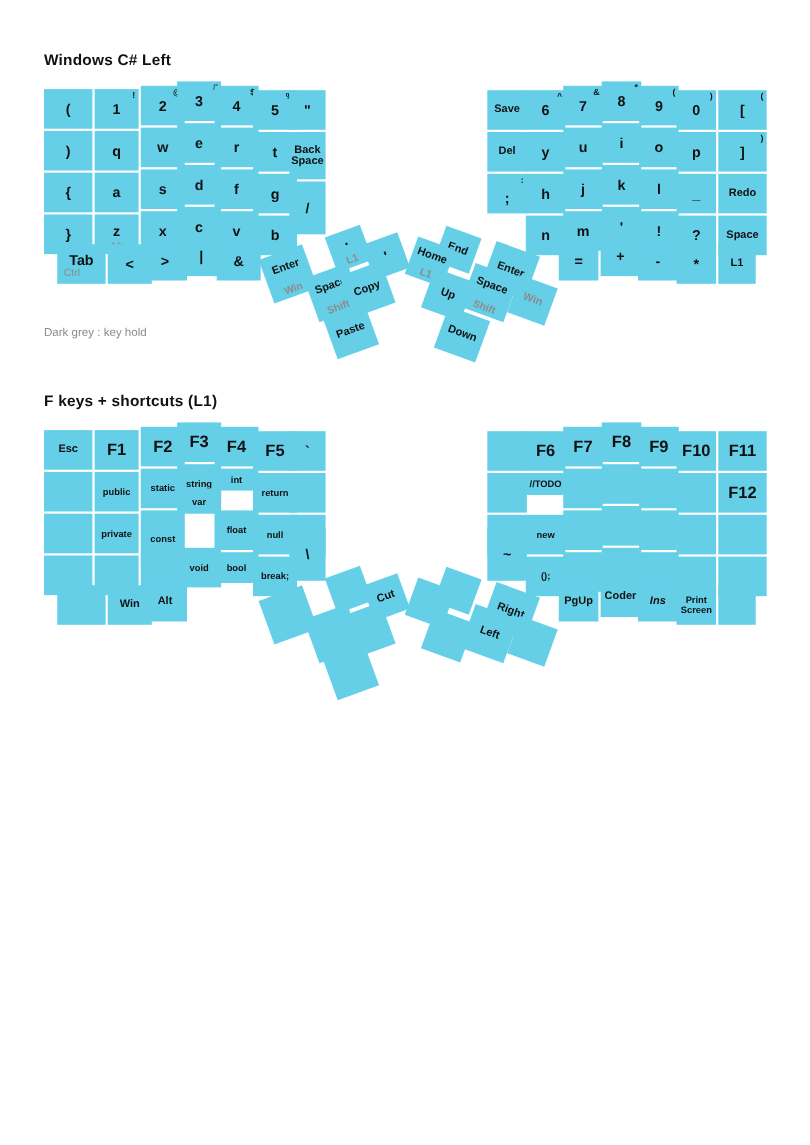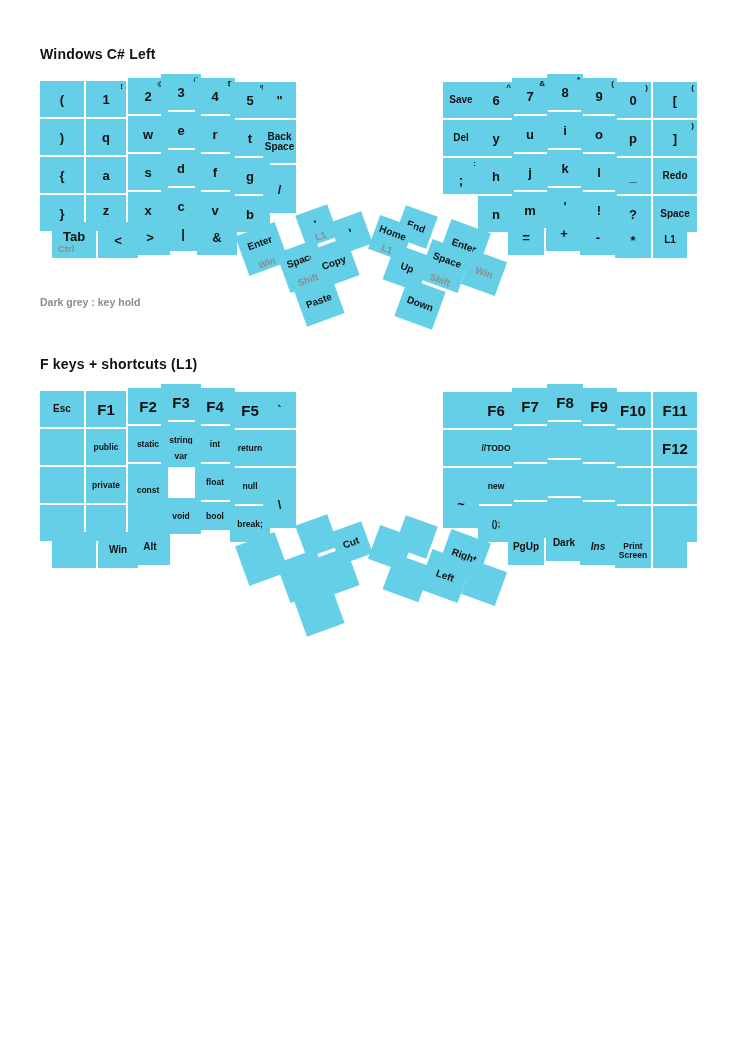--- a/index.html
+++ b/index.html
@@ -14,21 +14,21 @@
   .title{
     position:absolute;
     font-size:14px;
     font-weight:bold;
     color:#111;
     letter-spacing:0.2px;
   }
   .note{
     position:absolute;
     font-size:10.5px;
-    font-weight:bold;
+    font-weight:normal;
     color:#8c8c8c;
     text-align:center;
   }
   .key{
     position:absolute;
     background:#66cfe8;
     box-sizing:border-box;
   }
   .key .lbl{
     position:absolute;
@@ -366,21 +366,21 @@
 <div class="key" style="left:40px;top:429px;width:44px;height:36px;"></div>
 <div class="key" style="left:86px;top:429px;width:40px;height:36px;">
   <span class="lbl c xs">public</span>
 </div>
 <div class="key" style="left:128px;top:426px;width:40px;height:36px;">
   <span class="lbl c xs">static</span>
 </div>
 <div class="key" style="left:161px;top:422px;width:40px;height:36px;">
   <span class="lbl c xs">string</span>
 </div>
-<div class="key" style="left:195px;top:426px;width:40px;height:36px;">
+<div class="key" style="left:195px;top:426px;width:40px;height:20px;">
   <span class="lbl c xs">int</span>
 </div>
 <div class="key" style="left:230px;top:430px;width:40px;height:36px;">
   <span class="lbl c xs">return</span>
 </div>
 <div class="key" style="left:263px;top:430px;width:33px;height:36px;"></div>
 
 <div class="key" style="left:40px;top:467px;width:44px;height:36px;"></div>
 <div class="key" style="left:86px;top:467px;width:40px;height:36px;">
   <span class="lbl c xs">private</span>
@@ -457,21 +457,21 @@
   <span class="lbl c lg">F9</span>
 </div>
 <div class="key" style="left:615px;top:392px;width:36px;height:36px;">
   <span class="lbl c lg">F10</span>
 </div>
 <div class="key" style="left:653px;top:392px;width:44px;height:36px;">
   <span class="lbl c lg">F11</span>
 </div>
 
 <div class="key" style="left:443px;top:430px;width:36px;height:36px;"></div>
-<div class="key" style="left:478px;top:430px;width:36px;height:36px;">
+<div class="key" style="left:478px;top:430px;width:36px;height:20px;">
   <span class="lbl c xs">//TODO</span>
 </div>
 <div class="key" style="left:512px;top:426px;width:36px;height:36px;"></div>
 <div class="key" style="left:547px;top:422px;width:36px;height:36px;"></div>
 <div class="key" style="left:581px;top:426px;width:36px;height:36px;"></div>
 <div class="key" style="left:615px;top:430px;width:36px;height:36px;"></div>
 <div class="key" style="left:653px;top:430px;width:44px;height:36px;">
   <span class="lbl c lg">F12</span>
 </div>
 
@@ -494,21 +494,21 @@
 <div class="key" style="left:512px;top:502px;width:36px;height:36px;"></div>
 <div class="key" style="left:547px;top:498px;width:36px;height:36px;"></div>
 <div class="key" style="left:581px;top:502px;width:36px;height:36px;"></div>
 <div class="key" style="left:615px;top:506px;width:36px;height:36px;"></div>
 <div class="key" style="left:653px;top:506px;width:44px;height:36px;"></div>
 
 <div class="key" style="left:508px;top:529px;width:36px;height:36px;">
   <span class="lbl c sm">PgUp</span>
 </div>
 <div class="key" style="left:546px;top:525px;width:36px;height:36px;">
-  <span class="lbl c sm">Dark</span>
+  <span class="lbl c sm">Coder</span>
 </div>
 <div class="key" style="left:580px;top:529px;width:36px;height:36px;font-style:italic;">
   <span class="lbl c sm">Ins</span>
 </div>
 <div class="key" style="left:615px;top:532px;width:36px;height:36px;">
   <span class="lbl c xs two">Print
 Screen</span>
 </div>
 <div class="key" style="left:653px;top:532px;width:34px;height:36px;"></div>
 

